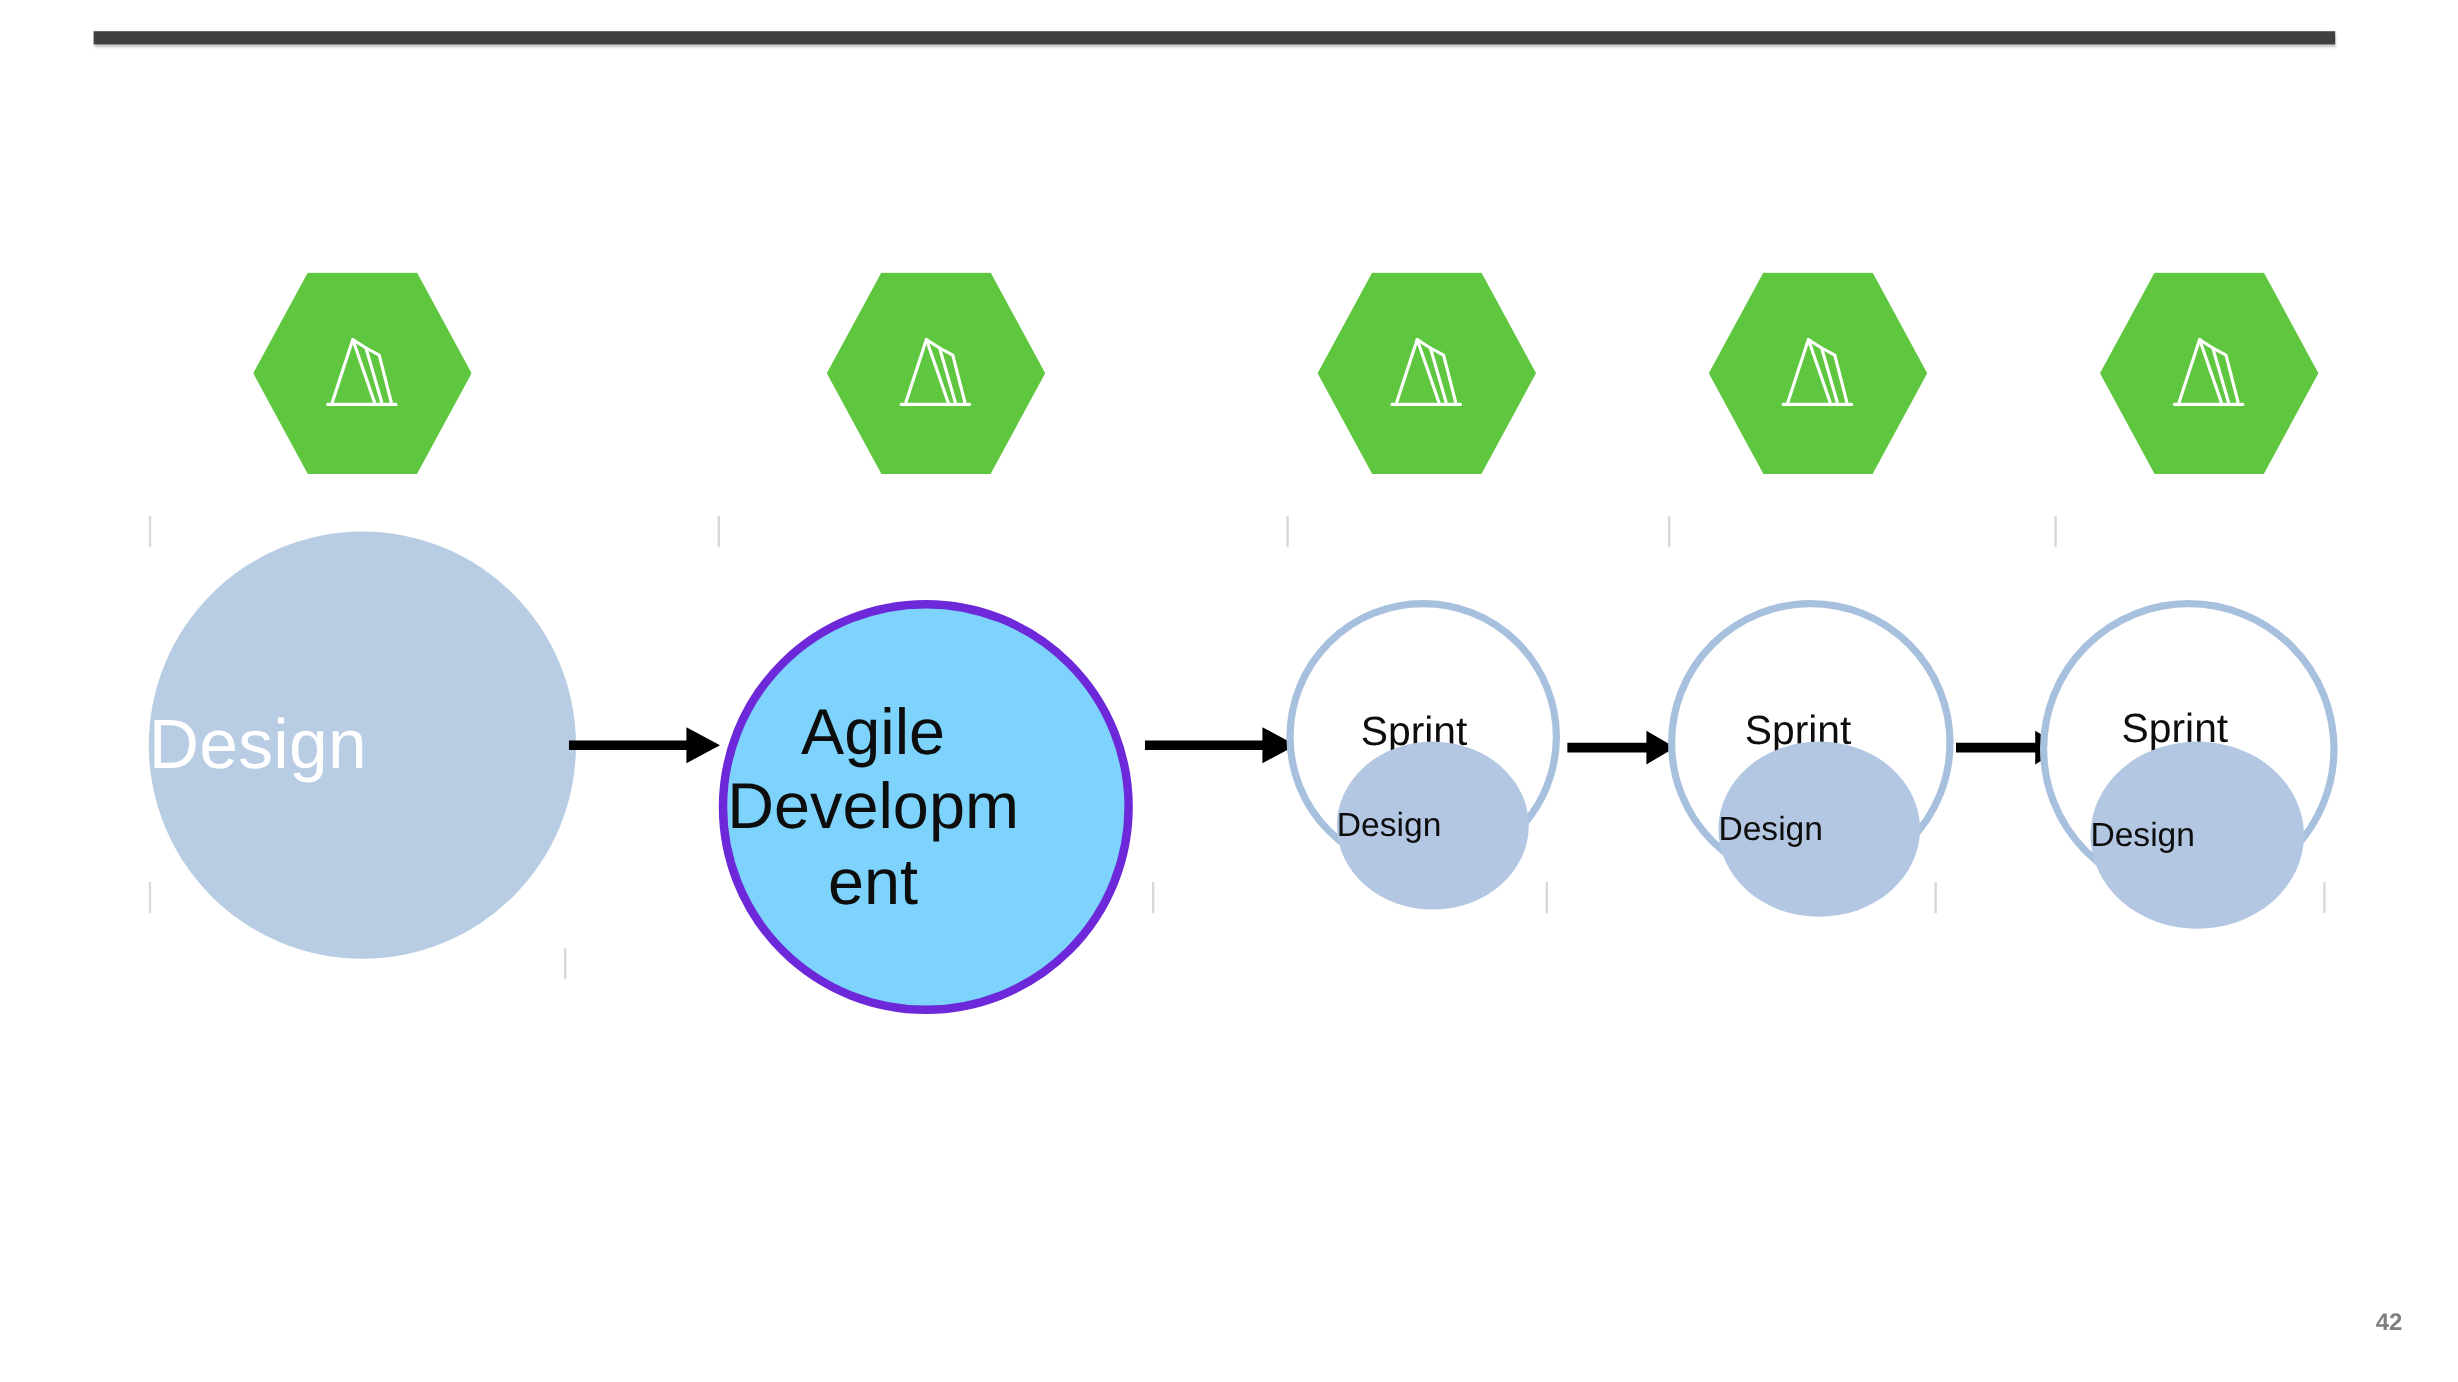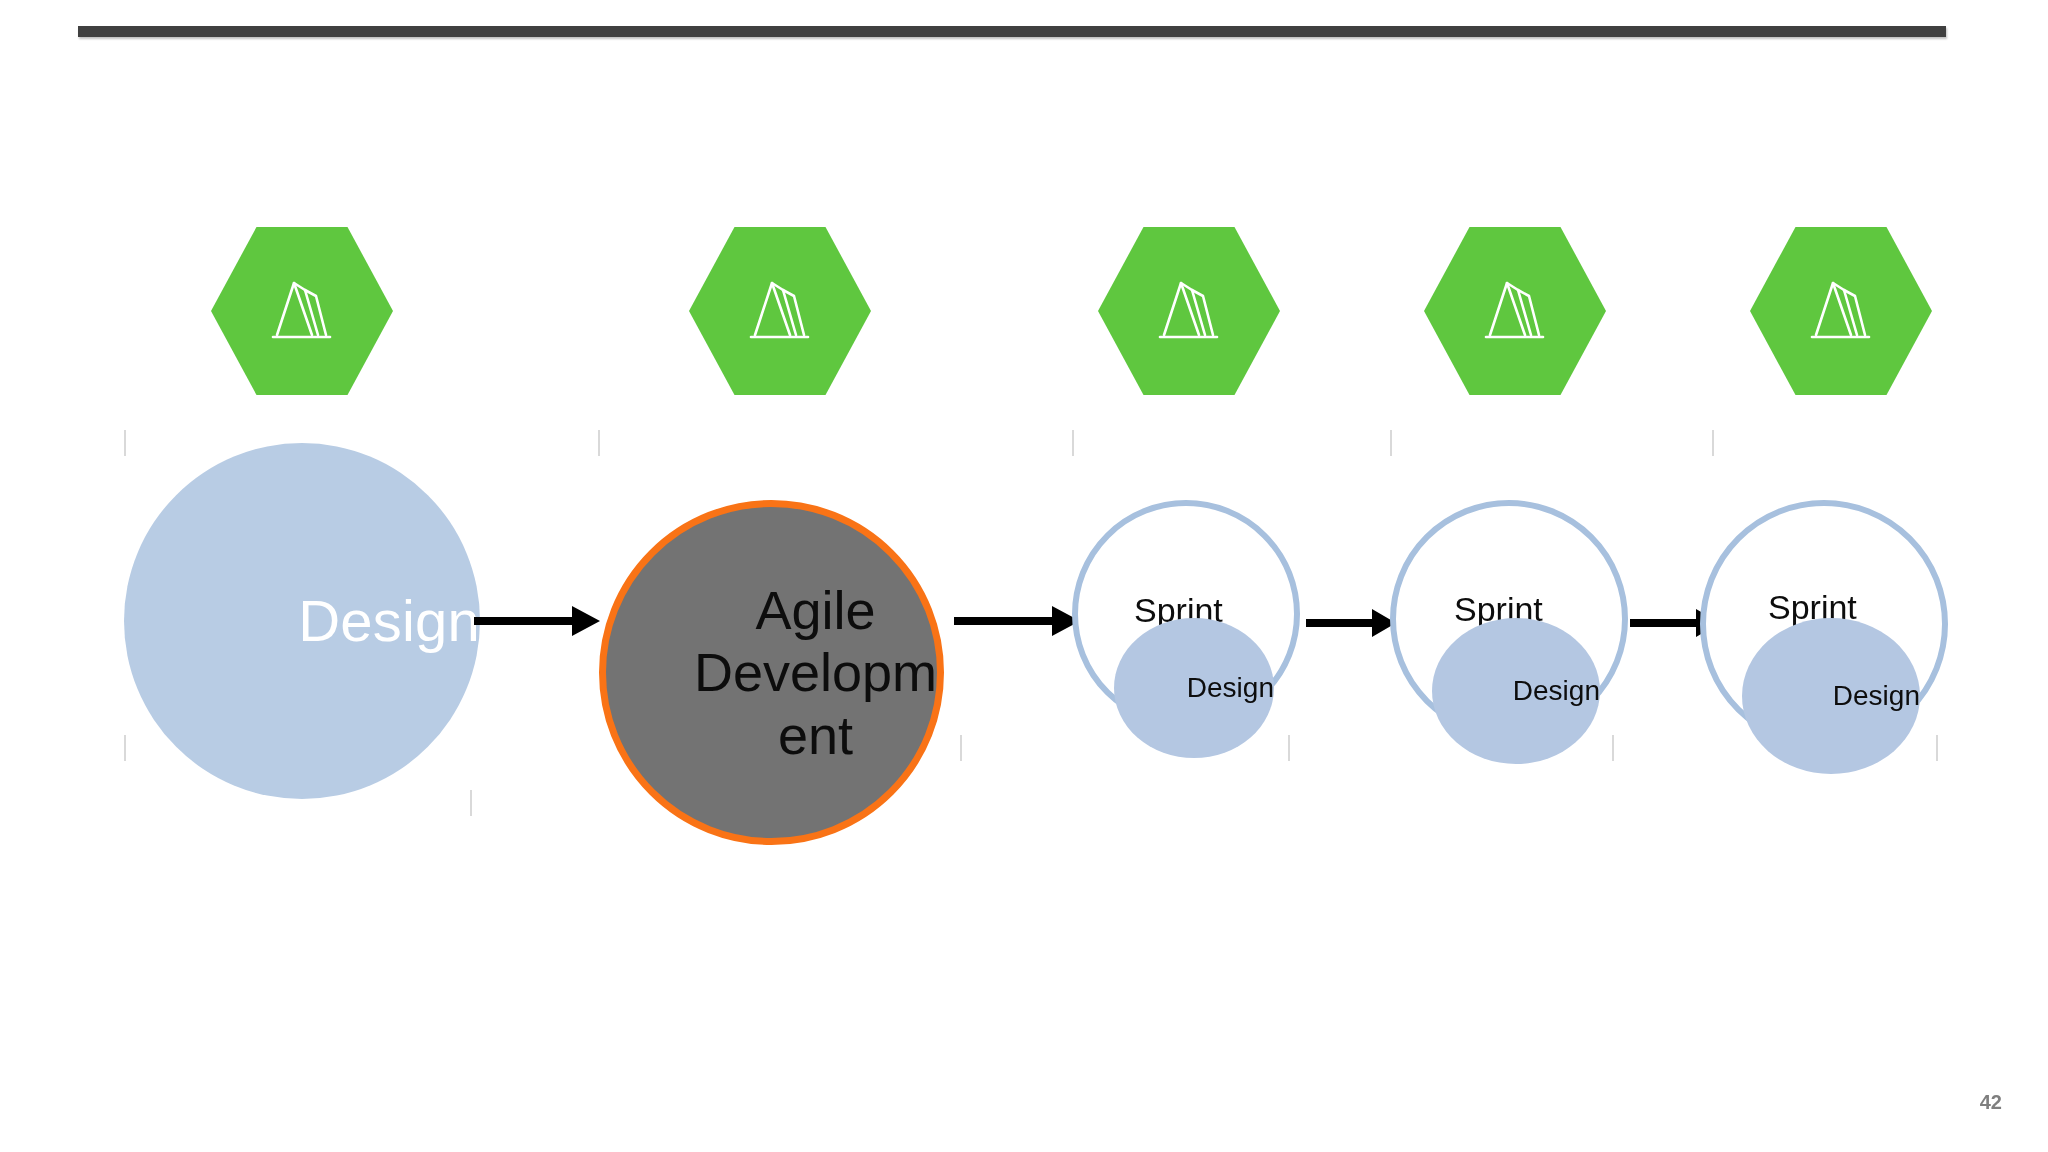--- a/index.html
+++ b/index.html
@@ -56,29 +56,29 @@
     overflow: visible;
   }
 
   
   .circle {
     position: absolute;
     border-radius: 50%;
     box-sizing: border-box;
     display: flex;
     align-items: center;
-    justify-content: flex-end;
+    justify-content: flex-start;
     text-align: center;
   }
   .circle-filled {
     background: #b8cce4;
   }
   .circle-outline {
-    background: #737373;
-    border: 7px solid #f97316;
+    background: #7dd3fc;
+    border: 7px solid #6d28d9;
   }
   .circle-outline-thin {
     background: #ffffff;
     border: 6px solid #a7c0de;
   }
   .sprint-inner {
     background: #b0c4de;
     background: #b4c7e2;
   }
 

